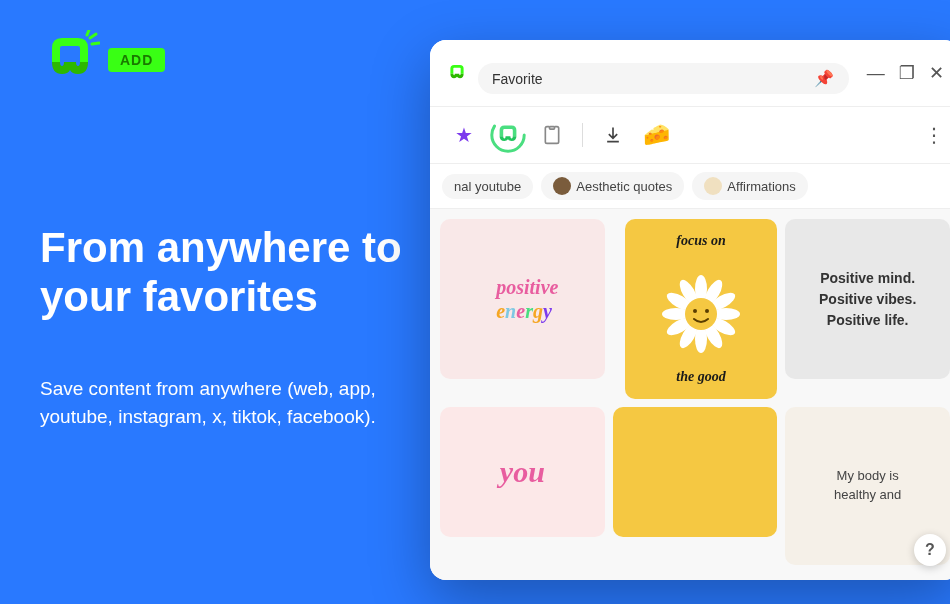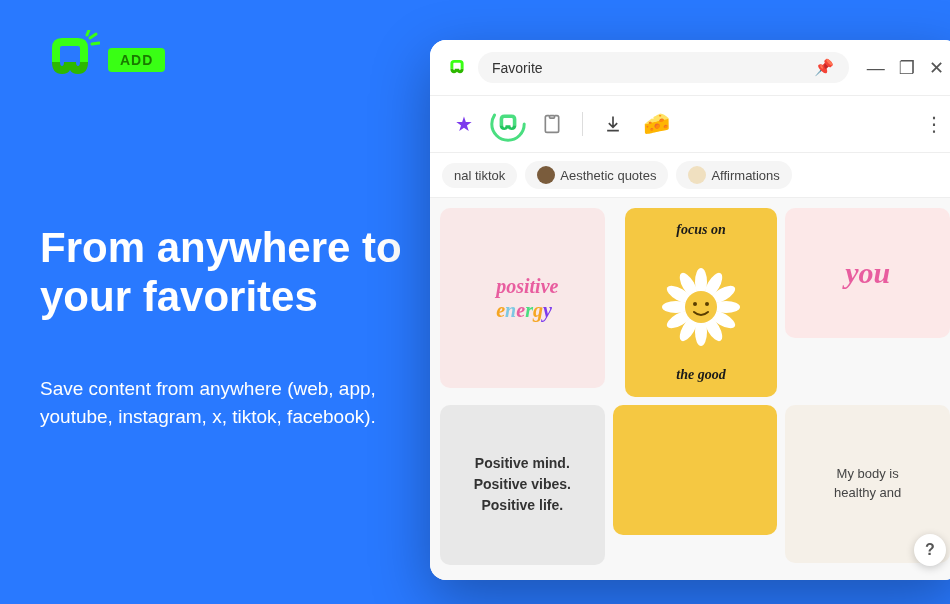--- a/index.html
+++ b/index.html
@@ -91,20 +91,21 @@
     .address-bar {
       flex: 1;
       background: #f5f5f5;
       border-radius: 20px;
       padding: 6px 14px;
       font-size: 14px;
       color: #333;
       display: flex;
       align-items: center;
       justify-content: space-between;
+      margin-top: 11px;
     }
 
     .window-controls {
       display: flex;
       gap: 14px;
       margin-left: 8px;
     }
 
     .win-btn {
       font-size: 18px;
@@ -199,21 +200,21 @@
       border-radius: 10px;
       overflow: hidden;
       display: flex;
       align-items: center;
       justify-content: center;
       position: relative;
     }
 
     .card-pink {
       background: #f9e8e8;
-      height: 180px;
+      height: 160px;
       padding-left: 10px;
     }
 
     .card-gray {
       background: #e8e8e8;
       height: 160px;
     }
 
     .card-cream {
       background: #f5f0e0;
@@ -354,21 +355,21 @@
       </svg>
     </div>
 
     <div class="toolbar-icon emoji">🧀</div>
 
     <div class="toolbar-more">⋮</div>
   </div>
 
   <div class="tags-row">
     <div class="tag default">
-      <span style="font-size:13px; color:#444;">nal tiktok</span>
+      <span style="font-size:13px; color:#444;">nal youtube</span>
     </div>
     <div class="tag default">
       <span style="width:18px; height:18px; border-radius:50%; background:#7a5c3c; display:inline-block; flex-shrink:0;"></span>
       <span>Aesthetic quotes</span>
     </div>
     <div class="tag default">
       <span style="width:18px; height:18px; border-radius:50%; background:#f0e0c0; display:inline-block; flex-shrink:0;"></span>
       <span>Affirmations</span>
     </div>
   </div>
@@ -409,30 +410,30 @@
 
         <circle cx="45" cy="45" r="16" fill="#f5c842"></circle>
 
         <circle cx="39" cy="42" r="2" fill="#5a3e00"></circle>
         <circle cx="51" cy="42" r="2" fill="#5a3e00"></circle>
         <path d="M38 50 Q45 56 52 50" stroke="#5a3e00" stroke-width="2" fill="none" stroke-linecap="round"></path>
       </svg>
       <div style="font-family:Georgia,serif; font-style:italic; font-size:14px; color:#1a1a1a; font-weight:700; text-align:center; position:absolute; bottom:14px; left:0; right:0;">the good</div>
     </div>
 
-    <div class="grid-card card-cream" style="background:#fce8e8;">
-      <div class="you-text" style="font-family:Georgia,serif; font-style:italic; color:#e85d9f; font-size:30px; font-weight:900;">you</div>
-    </div>
-
     <div class="grid-card card-gray">
       <div class="positive-mind-text">
         Positive mind.<br>Positive vibes.<br>Positive life.
       </div>
     </div>
 
+    <div class="grid-card card-cream" style="background:#fce8e8;">
+      <div class="you-text" style="font-family:Georgia,serif; font-style:italic; color:#e85d9f; font-size:30px; font-weight:900;">you</div>
+    </div>
+
     <div class="grid-card" style="background:#f5c842; height:130px;">
     </div>
 
     <div class="grid-card card-cream2" style="background:#f5f0e8; height:158px;">
       <div class="my-body-text">My body is<br>healthy and</div>
     </div>
   </div>
 
   <div class="help-btn">?</div>
 </div>

